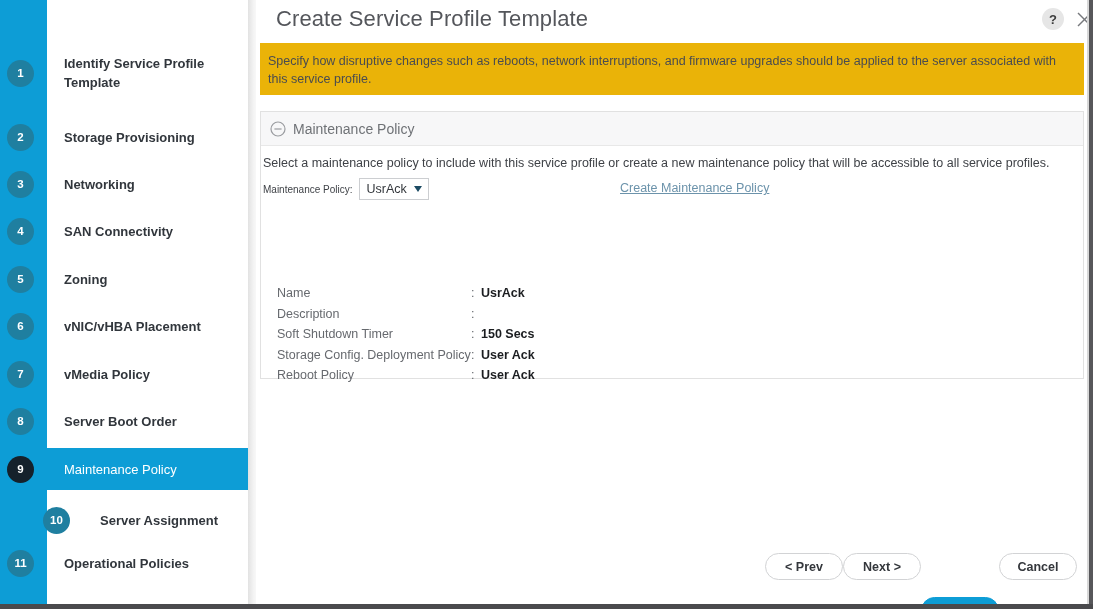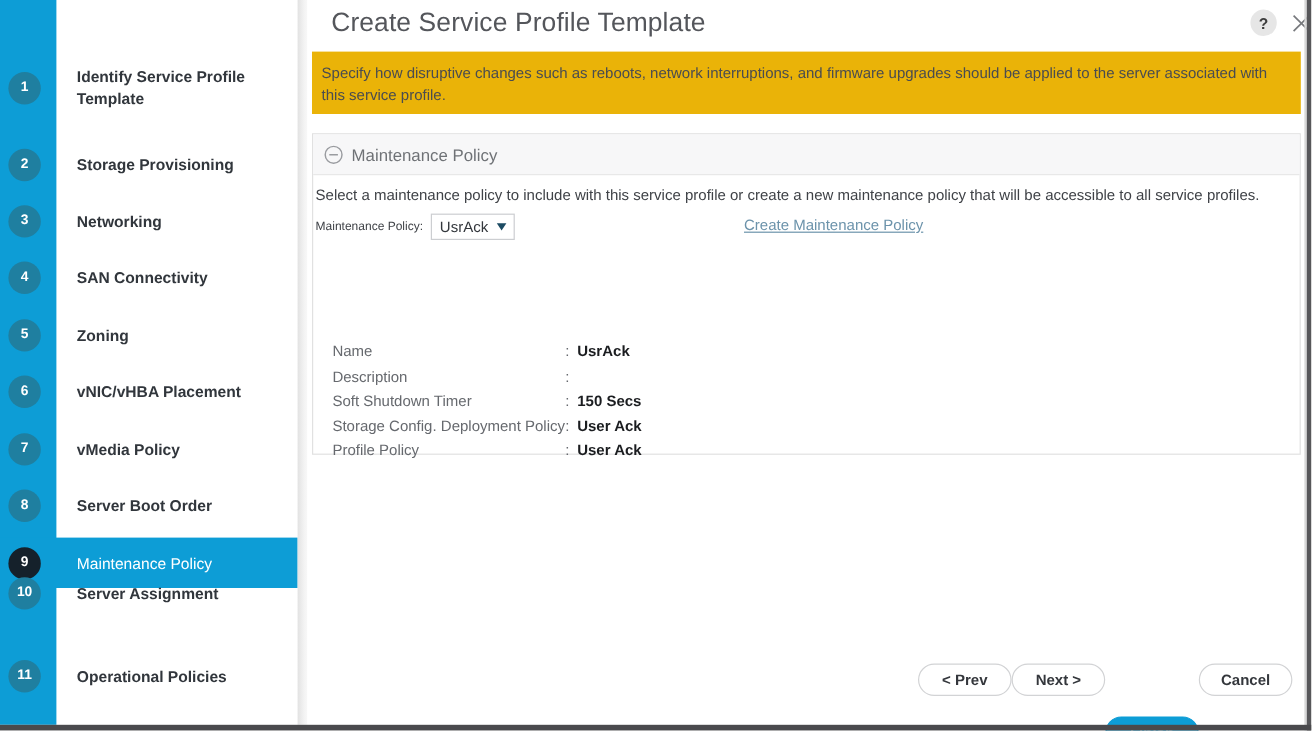--- a/index.html
+++ b/index.html
@@ -388,21 +388,21 @@
           <div class="label">vMedia Policy</div>
         </div>
         <div class="step" style="top: 400px;">
           <div class="num">8</div>
           <div class="label">Server Boot Order</div>
         </div>
         <div class="step active" style="top: 448px;">
           <div class="num">9</div>
           <div class="label">Maintenance Policy</div>
         </div>
-        <div class="step" style="top: 473px;">
+        <div class="step" style="top: 499px; margin-left: 36px;">
           <div class="num">10</div>
           <div class="label">Server Assignment</div>
         </div>
         <div class="step" style="top: 542px;">
           <div class="num">11</div>
           <div class="label">Operational Policies</div>
         </div>
       </div>
   </div>
   <div class="sidebar-shadow"></div>
@@ -463,21 +463,21 @@
               <span class="det-label">Soft Shutdown Timer</span>
               <span class="det-colon">:</span>
               <span class="det-value">150 Secs</span>
             </div>
             <div class="det-row">
               <span class="det-label">Storage Config. Deployment Policy</span>
               <span class="det-colon">:</span>
               <span class="det-value">User Ack</span>
             </div>
             <div class="det-row">
-              <span class="det-label">Profile Policy</span>
+              <span class="det-label">Reboot Policy</span>
               <span class="det-colon">:</span>
               <span class="det-value">User Ack</span>
             </div>
           </div>
       </div>
     </div>
 
     <div class="footer">
       <div class="btn-row" id="btn-row">
           <button class="btn">&lt; Prev</button>

